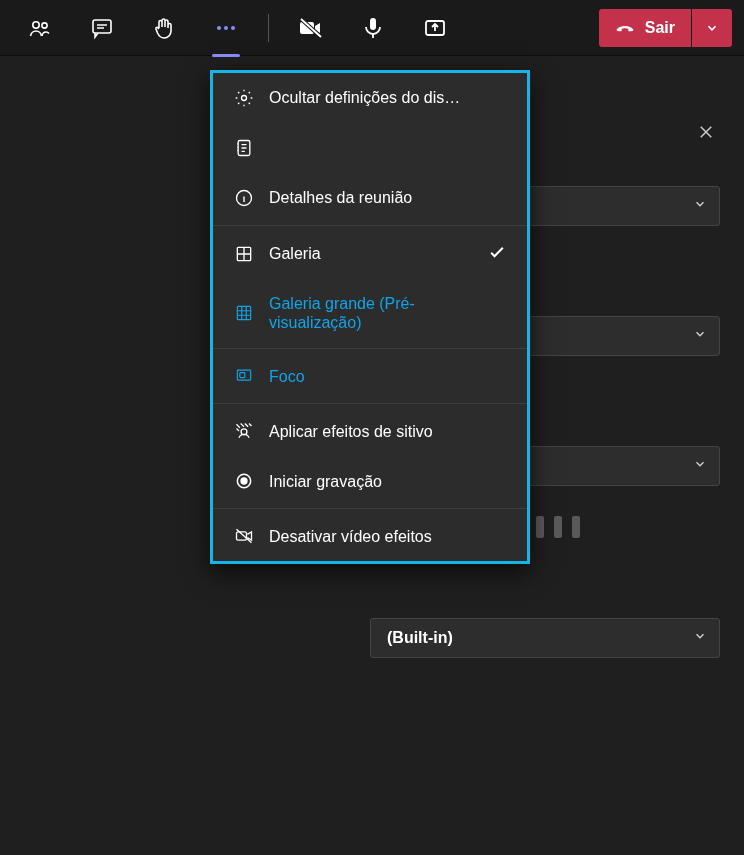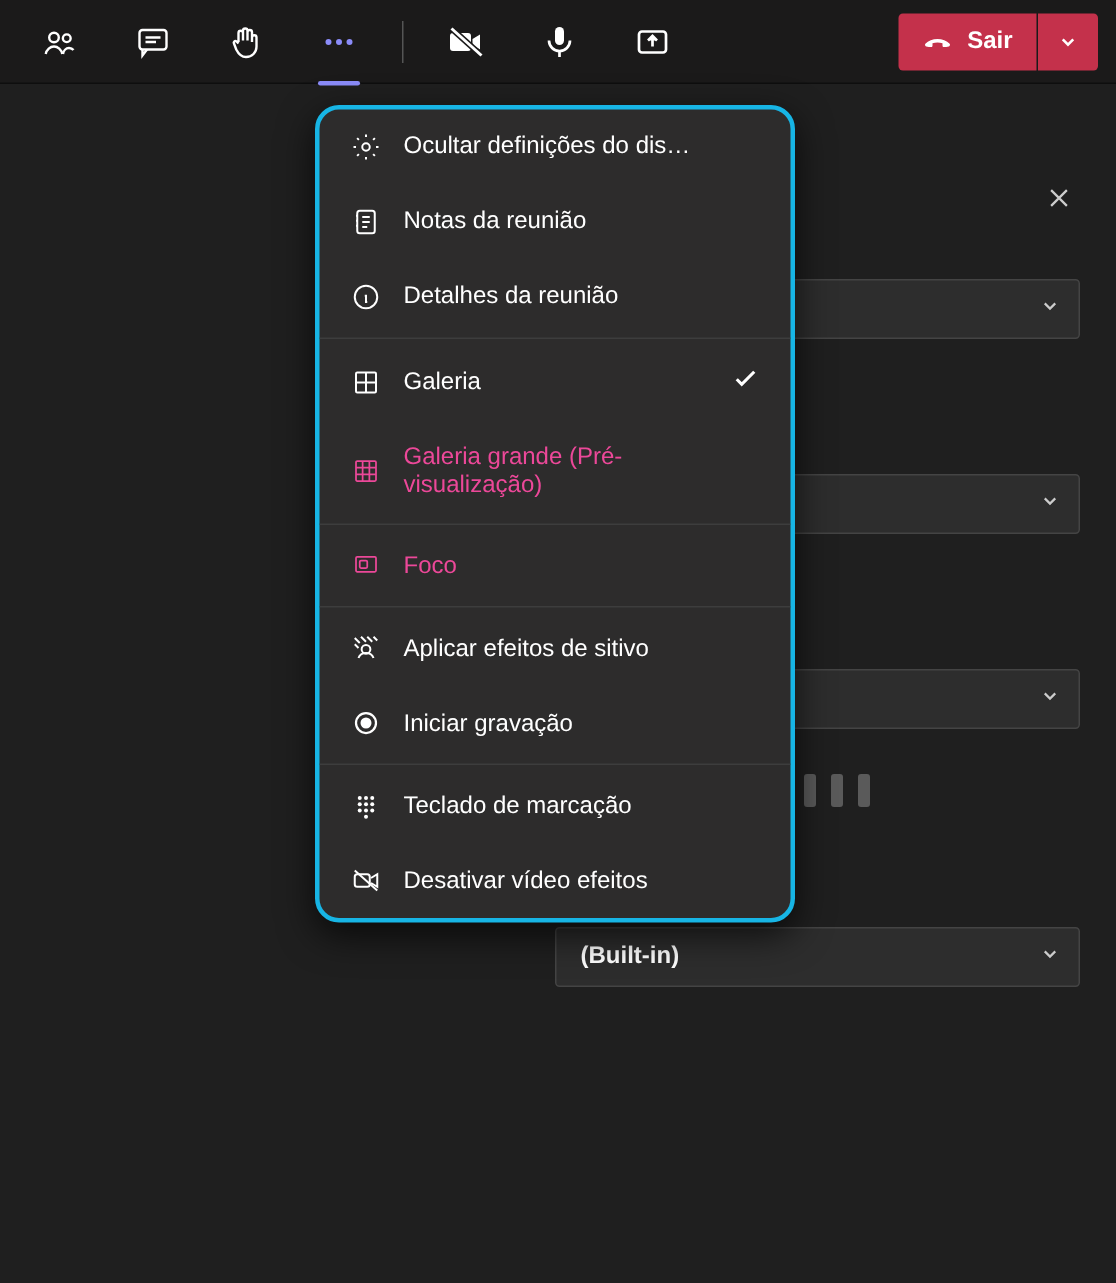--- a/index.html
+++ b/index.html
@@ -127,36 +127,36 @@
     background: #5a5a5a;
     border-radius: 2px;
   }
   
   .menu {
     position: absolute;
     top: 70px;
     left: 210px;
     width: 320px;
     background: #2d2c2c;
-    border-radius: 16px;
+    border-radius: 0;
     border: 3px solid #17b5e5;
     box-shadow: 0 8px 24px rgba(0,0,0,.7);
     color: #fff;
     font-size: 16px;
     overflow: hidden;
   }
   .menu-item {
     display: flex;
     align-items: center;
     gap: 14px;
     padding: 14px 20px;
     cursor: pointer;
   }
   .menu-item.disabled {
-    color: #ec4899;
+    color: #0ea5e9;
     cursor: default;
   }
   .menu-item .mi-icon {
     width: 22px;
     height: 22px;
     display: flex;
     align-items: center;
     justify-content: center;
     flex-shrink: 0;
   }
@@ -299,21 +299,20 @@
     <span class="mi-label">Ocultar definições do dis…</span>
   </div>
   <div class="menu-item">
     <span class="mi-icon">
       <svg viewBox="0 0 24 24" fill="none" stroke="currentColor" stroke-width="1.6">
           <rect x="5" y="3" width="14" height="18" rx="2"></rect>
           <path d="M9 8h6M9 12h6M9 16h4"></path>
           <path d="M5 7h-1M5 11h-1M5 15h-1"></path>
         </svg>
     </span>
-    <span class="mi-label">Notas da reunião</span>
   </div>
   <div class="menu-item">
     <span class="mi-icon">
       <svg viewBox="0 0 24 24" fill="none" stroke="currentColor" stroke-width="1.6">
           <circle cx="12" cy="12" r="9"></circle>
           <path d="M12 8h.01M11 11h1v5h1"></path>
         </svg>
     </span>
     <span class="mi-label">Detalhes da reunião</span>
   </div>
@@ -375,37 +374,20 @@
           <circle cx="12" cy="12" r="3.5" fill="currentColor"></circle>
         </svg>
     </span>
     <span class="mi-label">Iniciar gravação</span>
   </div>
 
   <div class="menu-divider"></div>
 
   <div class="menu-item">
     <span class="mi-icon">
-      <svg viewBox="0 0 24 24" fill="currentColor">
-          <circle cx="7" cy="6" r="1.6"></circle>
-          <circle cx="12" cy="6" r="1.6"></circle>
-          <circle cx="17" cy="6" r="1.6"></circle>
-          <circle cx="7" cy="11" r="1.6"></circle>
-          <circle cx="12" cy="11" r="1.6"></circle>
-          <circle cx="17" cy="11" r="1.6"></circle>
-          <circle cx="7" cy="16" r="1.6"></circle>
-          <circle cx="12" cy="16" r="1.6"></circle>
-          <circle cx="17" cy="16" r="1.6"></circle>
-          <circle cx="12" cy="21" r="1.6"></circle>
-        </svg>
-    </span>
-    <span class="mi-label">Teclado de marcação</span>
-  </div>
-  <div class="menu-item">
-    <span class="mi-icon">
       <svg viewBox="0 0 24 24" fill="none" stroke="currentColor" stroke-width="1.6">
           <rect x="3" y="7" width="12" height="10" rx="2"></rect>
           <path d="M16 10l5-3v10l-5-3"></path>
           <path d="M3 4l18 16"></path>
         </svg>
     </span>
     <span class="mi-label">Desativar vídeo efeitos</span>
   </div>
 </div>
 

